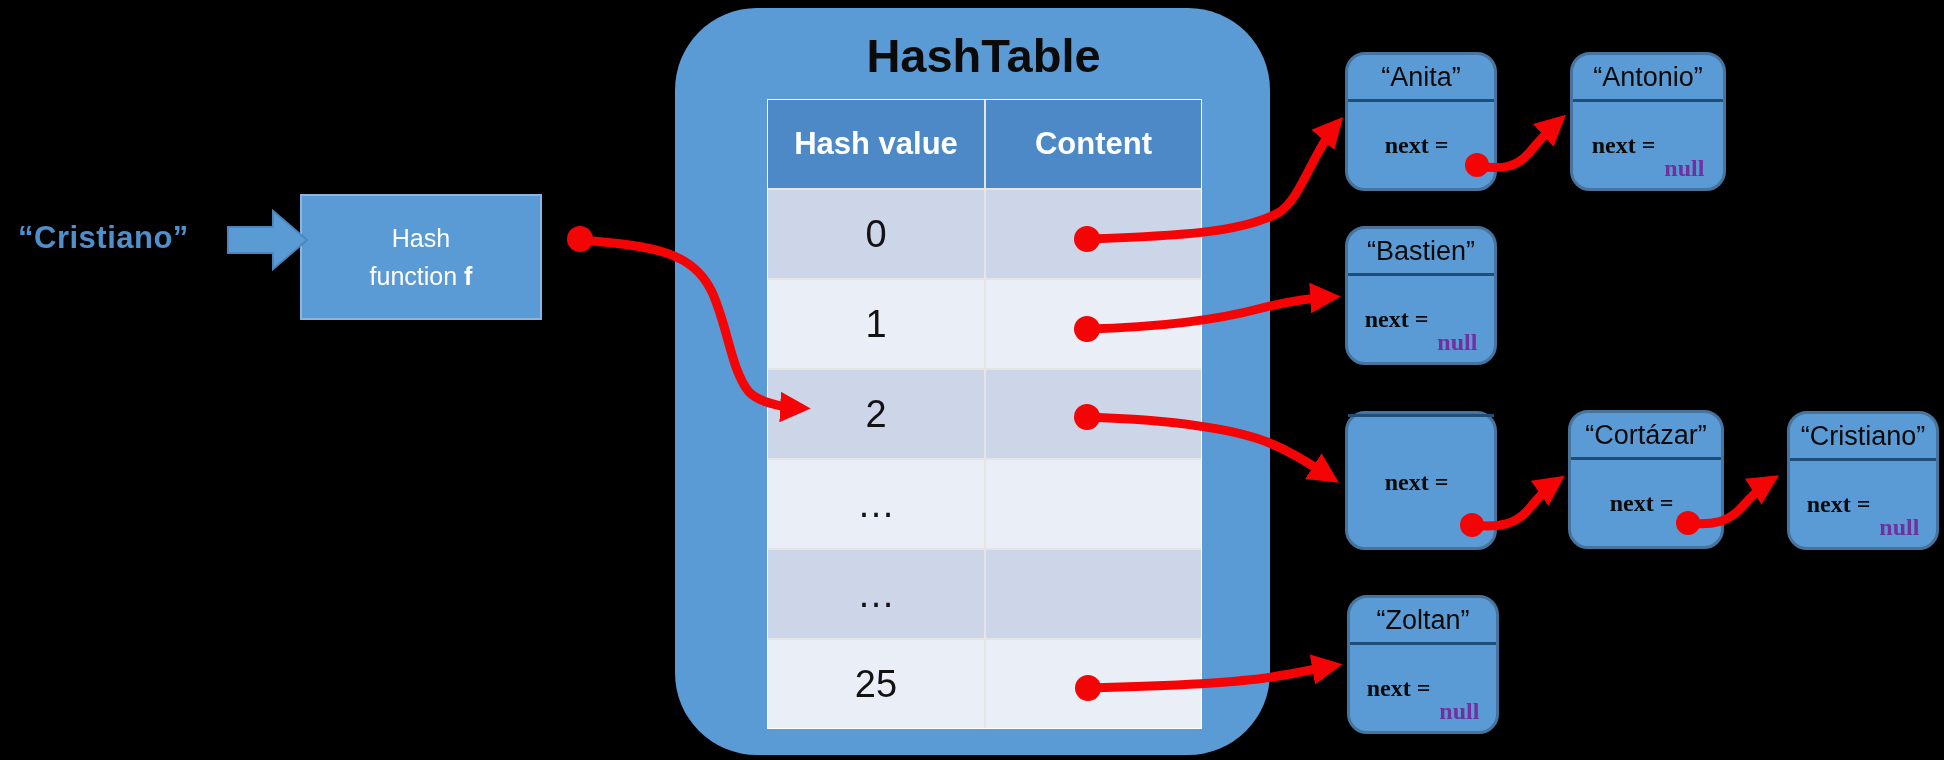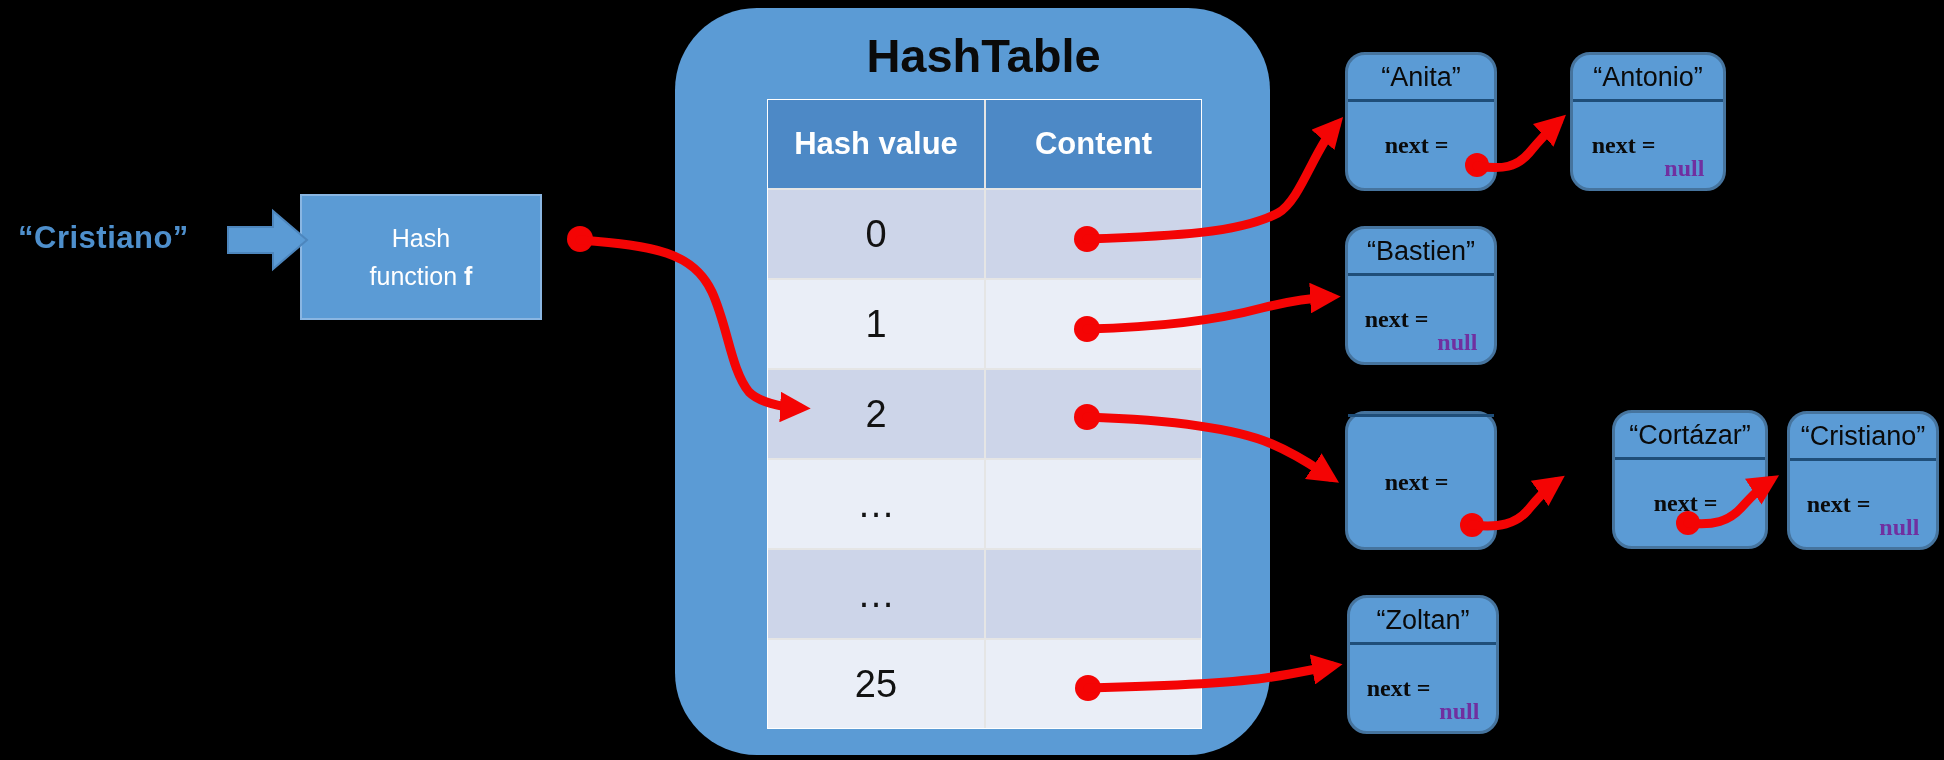--- a/index.html
+++ b/index.html
@@ -120,21 +120,21 @@
       </div>
   </div>
 
   <div class="node" style="left:1345px;top:411px;">
     <div class="node-next">
         <span>next =</span>
         <span class="null-val"></span>
       </div>
   </div>
 
-  <div class="node" style="left:1568px;top:410px;width:156px;margin-left:44px;">
+  <div class="node" style="left:1568px;top:410px;width:156px;">
     <div class="node-name">“Cortázar”</div>
     <div class="node-next">
         <span>next =</span>
         <span class="null-val"></span>
       </div>
   </div>
 
   <div class="node" style="left:1787px;top:411px;">
     <div class="node-name">“Cristiano”</div>
     <div class="node-next">

